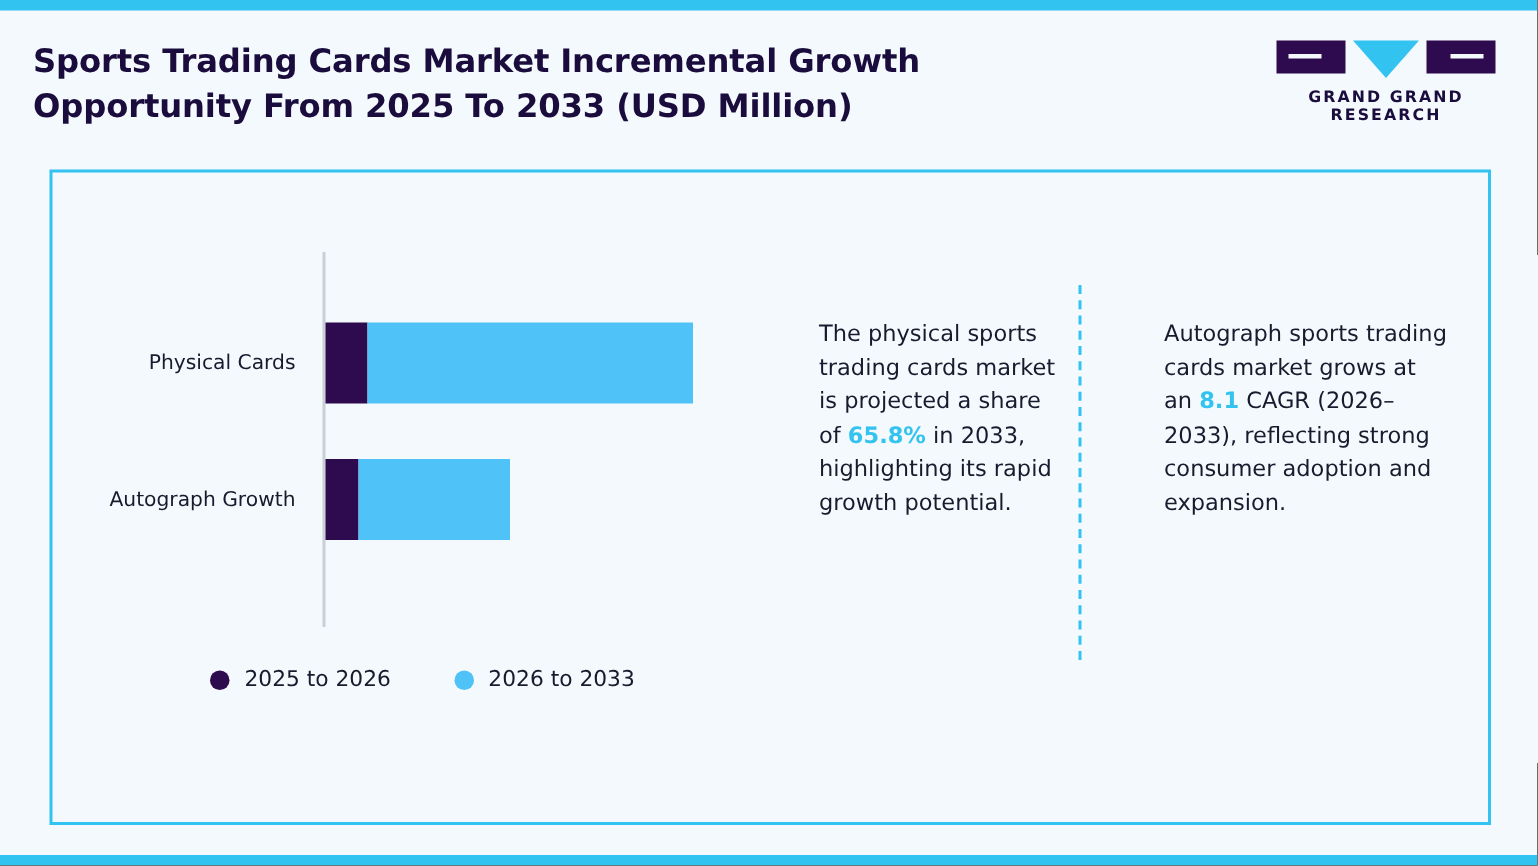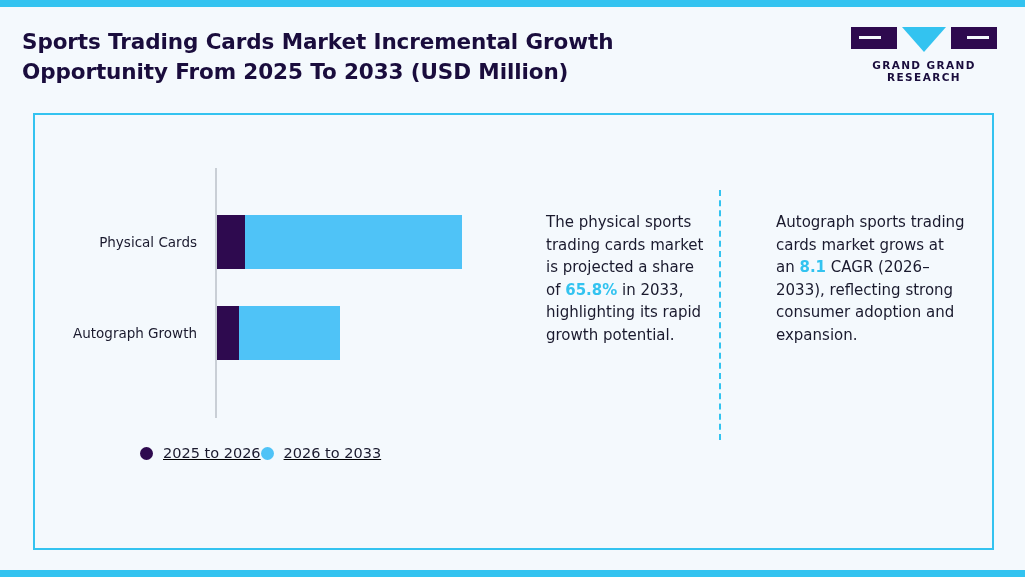--- a/index.html
+++ b/index.html
@@ -139,21 +139,21 @@
     height: 54px;
   }
   .seg-a { background: #2e0a4f; left: 0; }
   .seg-b { background: #4fc3f7; }
   .legend {
     position: absolute;
     left: 105px;
     top: 330px;
     display: flex;
     align-items: center;
-    text-decoration: underline;
+    gap: 42px;
   }
   .legend-item {
     display: flex;
     align-items: center;
     gap: 10px;
     font-size: 14.5px;
     color: #1a1a2e;
   }
   .legend-dot {
     width: 13px;

